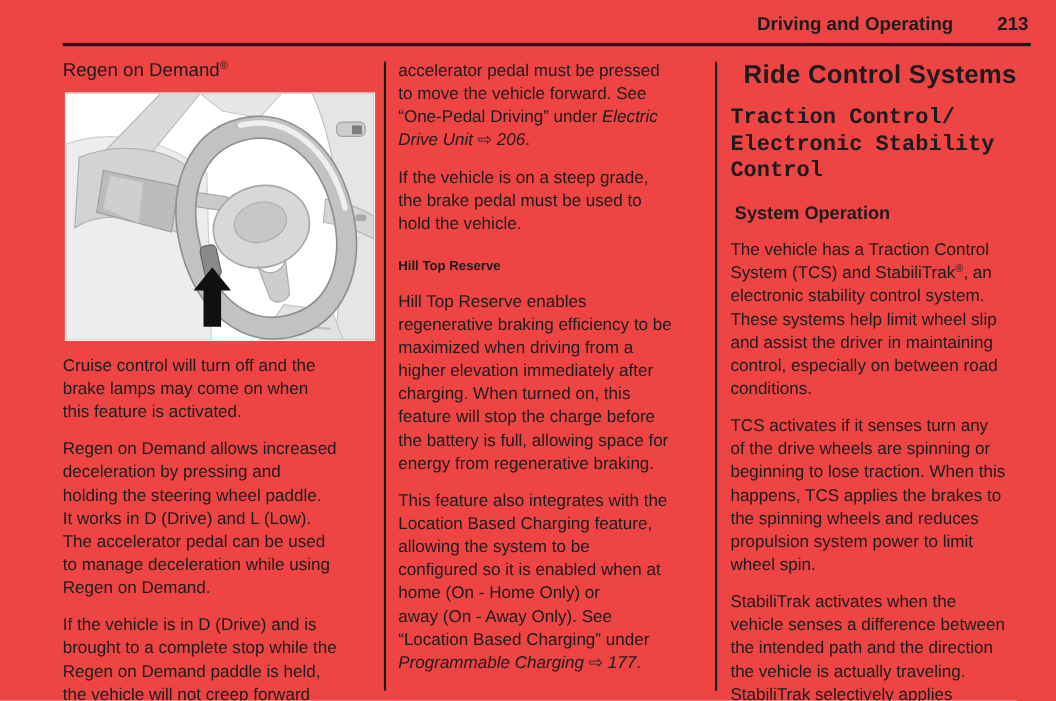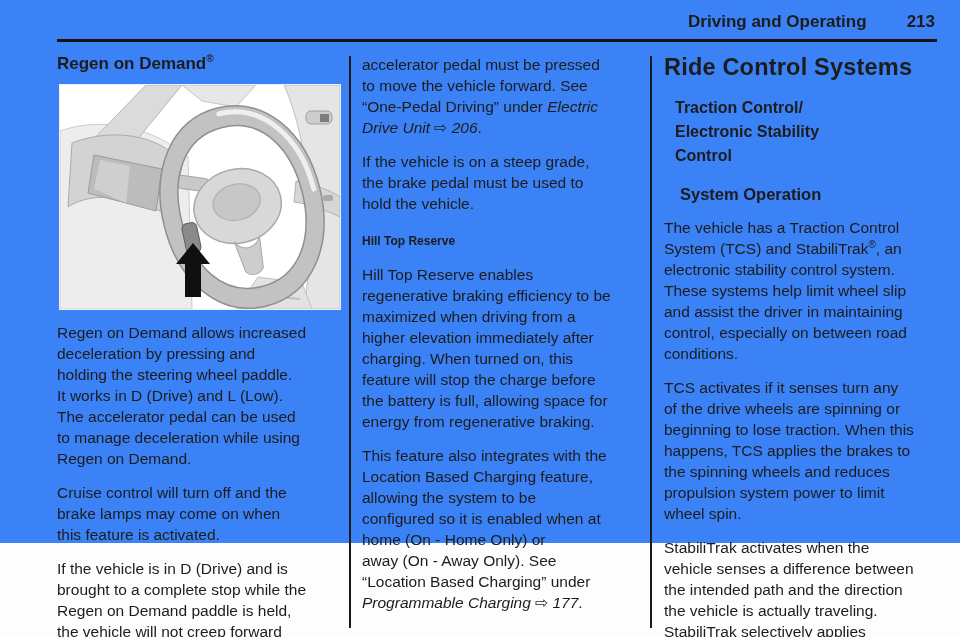--- a/index.html
+++ b/index.html
@@ -5,22 +5,22 @@
   html,body{margin:0;padding:0;}
   body{
     width:960px;height:637px;
     background:#fdfdfd;
     font-family:"Liberation Sans","DejaVu Sans",sans-serif;
     color:#1c1c1c;
     -webkit-font-smoothing:antialiased;
     overflow:hidden;
   }
   .page{
-    width:960px;height:543px;
-    background:#3b82f6;
+    width:960px;height:637px;
+    background:#ef4444;
     box-sizing:border-box;
     padding:8px 23px 0 57px;
   }
   
   .hdr{
     display:flex;justify-content:flex-end;align-items:baseline;
     gap:40px;
     font-weight:bold;font-size:17px;
     padding:4px 2px 7px 0;
   }
@@ -41,34 +41,35 @@
   .col3{flex:1;margin-left:12px;}
   
   p.body{
     font-size:15.5px;line-height:21px;margin:13px 0 0 0;
     white-space:pre-line;
   }
   .col > :first-child{margin-top:0;}
   em{font-style:italic;}
   sup.reg{font-size:10px;vertical-align:super;line-height:0;}
   h2.colhead{
-    font-size:17px;font-weight:bold;margin:0 0 0 0;line-height:20px;
+    font-size:17px;font-weight:normal;margin:0 0 0 0;line-height:20px;
   }
   h2.colhead2{
     font-size:12px;font-weight:bold;margin:17px 0 7px 0;line-height:20px;
   }
   h1.big{
-    font-size:23.5px;font-weight:bold;margin:0;line-height:27px;letter-spacing:.2px;
+    font-size:23.5px;font-weight:bold;margin:12px;line-height:27px;letter-spacing:.2px;
   }
   h2.mid{
-    font-size:16px;font-weight:bold;margin:15px 0 0 11px;line-height:24px;
+    font-size:20px;font-weight:bold;margin:15px 0 0 0;line-height:24px;
     white-space:pre-line;
+    font-family:Liberation Mono, monospace;
   }
   h3.small{
-    font-size:16.5px;font-weight:bold;margin:16px 0 0 16px;line-height:20px;
+    font-size:16.5px;font-weight:bold;margin:16px 0 0 4px;line-height:20px;
   }
   
   figure.illus{
     margin:11px 0 8px 3px;width:280px;height:224px;
     background:#fff;outline:1px solid #f0f0f0;
   }
   figure.illus svg{display:block;}
 </style>
 </head>
 <body>
@@ -119,30 +120,30 @@
             <ellipse cx="178" cy="116" rx="24" ry="18" fill="#c7c7c7" stroke="#adadad" stroke-width="1"></ellipse>
             <path d="M166,154 C172,166 186,166 192,154 L188,186 C182,192 174,192 170,186 Z" fill="#cdcdcd" stroke="#a8a8a8" stroke-width="1"></path>
           </g>
 
           <rect x="124" y="138" width="15" height="30" rx="5" fill="#8a8a8a" stroke="#5f5f5f" transform="rotate(-12 131 153)"></rect>
 
           <polygon points="133,158 150,179 141,179 141,212 125,212 125,179 116,179" fill="#101010"></polygon>
         </svg>
       </figure>
 
+      <p class="body">Cruise control will turn off and the
+brake lamps may come on when
+this feature is activated.</p>
       <p class="body">Regen on Demand allows increased
 deceleration by pressing and
 holding the steering wheel paddle.
 It works in D (Drive) and L (Low).
 The accelerator pedal can be used
 to manage deceleration while using
 Regen on Demand.</p>
-      <p class="body">Cruise control will turn off and the
-brake lamps may come on when
-this feature is activated.</p>
       <p class="body">If the vehicle is in D (Drive) and is
 brought to a complete stop while the
 Regen on Demand paddle is held,
 the vehicle will not creep forward
 when the paddle is released. The</p>
     </section>
 
     <div class="vrule"></div>
 
     <section class="col col2">

